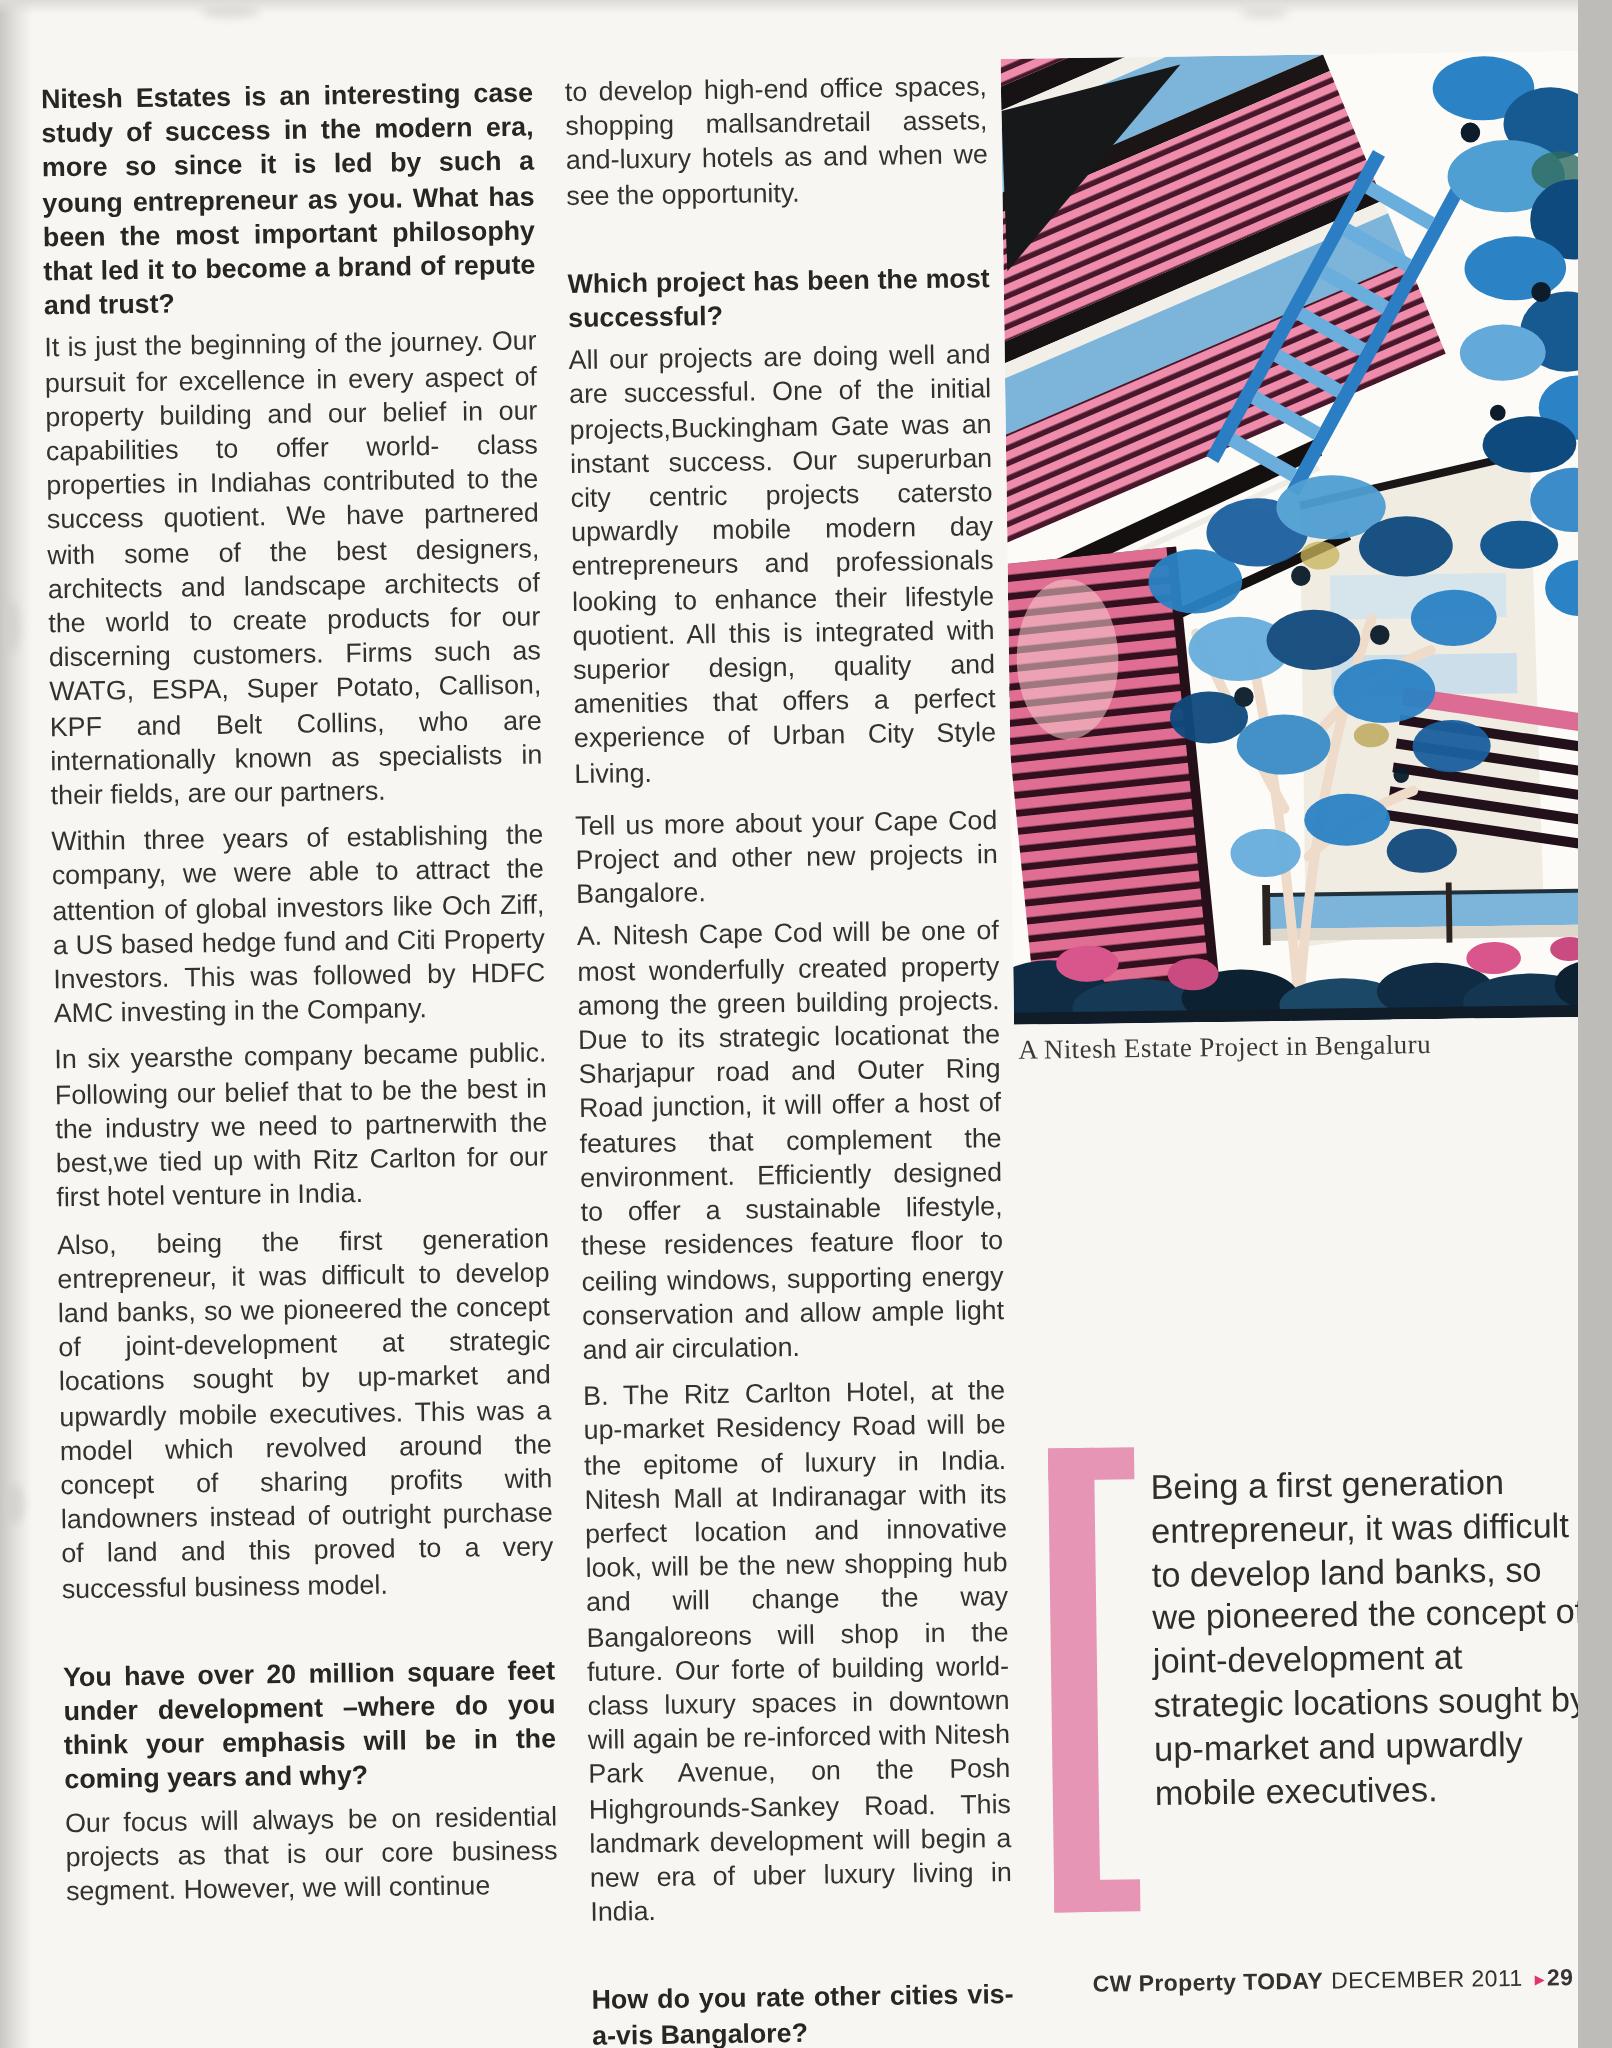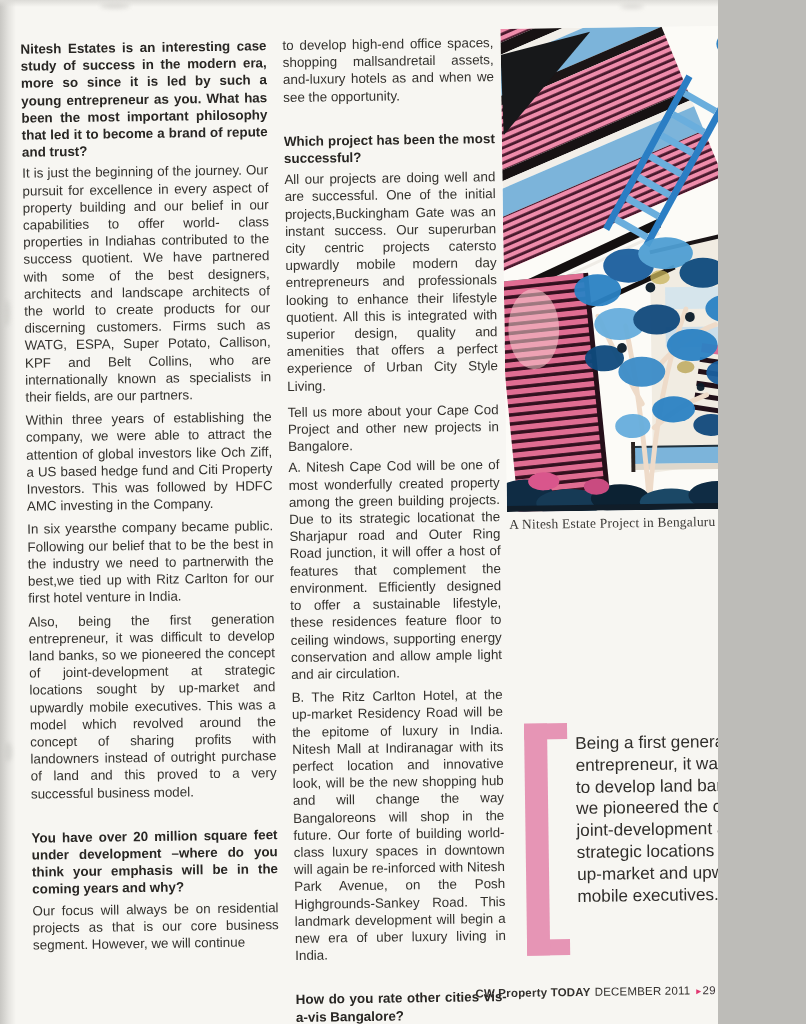--- a/index.html
+++ b/index.html
@@ -1,17 +1,17 @@
 <!DOCTYPE html>
 <html><head>
 <meta charset="utf-8">
 <style>
   html,body{margin:0;padding:0;background:#bdbcb8;}
   .page{
-    position:relative;width:718px;height:1024px;background:#f7f6f2;
+    position:relative;width:789px;height:1024px;background:#f7f6f2;
     overflow:hidden;font-family:"Liberation Sans",sans-serif;
   }
   .tilt{position:absolute;inset:0;transform:rotate(-0.8deg);transform-origin:50% 50%;}
 
   
   .edge-left{position:absolute;left:0;top:0;width:16px;height:100%;
     background:linear-gradient(90deg,#c8c7c3 0%,#e5e4e0 55%,rgba(247,246,242,0) 100%);z-index:5;}
   .edge-top{position:absolute;left:0;top:0;width:100%;height:7px;
     background:linear-gradient(180deg,#dcdbd7,rgba(247,246,242,0));z-index:5;}
   .smudge{position:absolute;background:#cfceca;border-radius:50%;filter:blur(2px);opacity:.65;z-index:6;}
@@ -35,21 +35,21 @@
   .pullquote{position:absolute;left:521px;top:726px;width:276px;display:flex;align-items:flex-start;}
   .bracket{flex:none;width:20px;height:200px;
     border-left:23px solid #e695b5;border-top:16px solid #e695b5;border-bottom:16px solid #e695b5;}
   .pq-text{margin:10px 0 0 8px;font-size:17.2px;line-height:21.8px;color:#302e2b;width:218px;text-align:left;}
 
   
   .footer{position:absolute;top:989px;right:9px;font-size:11.5px;color:#33302d;letter-spacing:.2px;white-space:nowrap;}
   .f-brand{font-weight:700;}
   .f-issue{margin-left:4px;}
   .f-arrow{color:#e0356f;margin-left:6px;font-size:10px;}
-  .f-num{font-weight:400;margin-left:1px;color:#3a3336;}
+  .f-num{font-weight:700;margin-left:1px;color:#3a3336;}
 </style>
 </head>
 <body>
 
 <div class="page">
   <div class="edge-left"></div>
   <div class="edge-top"></div>
   <div class="smudge" style="left:100px;top:3px;width:30px;height:6px;"></div>
   <div class="smudge" style="left:620px;top:4px;width:24px;height:5px;"></div>
   <div class="smudge" style="left:2px;top:300px;width:8px;height:26px;"></div>

